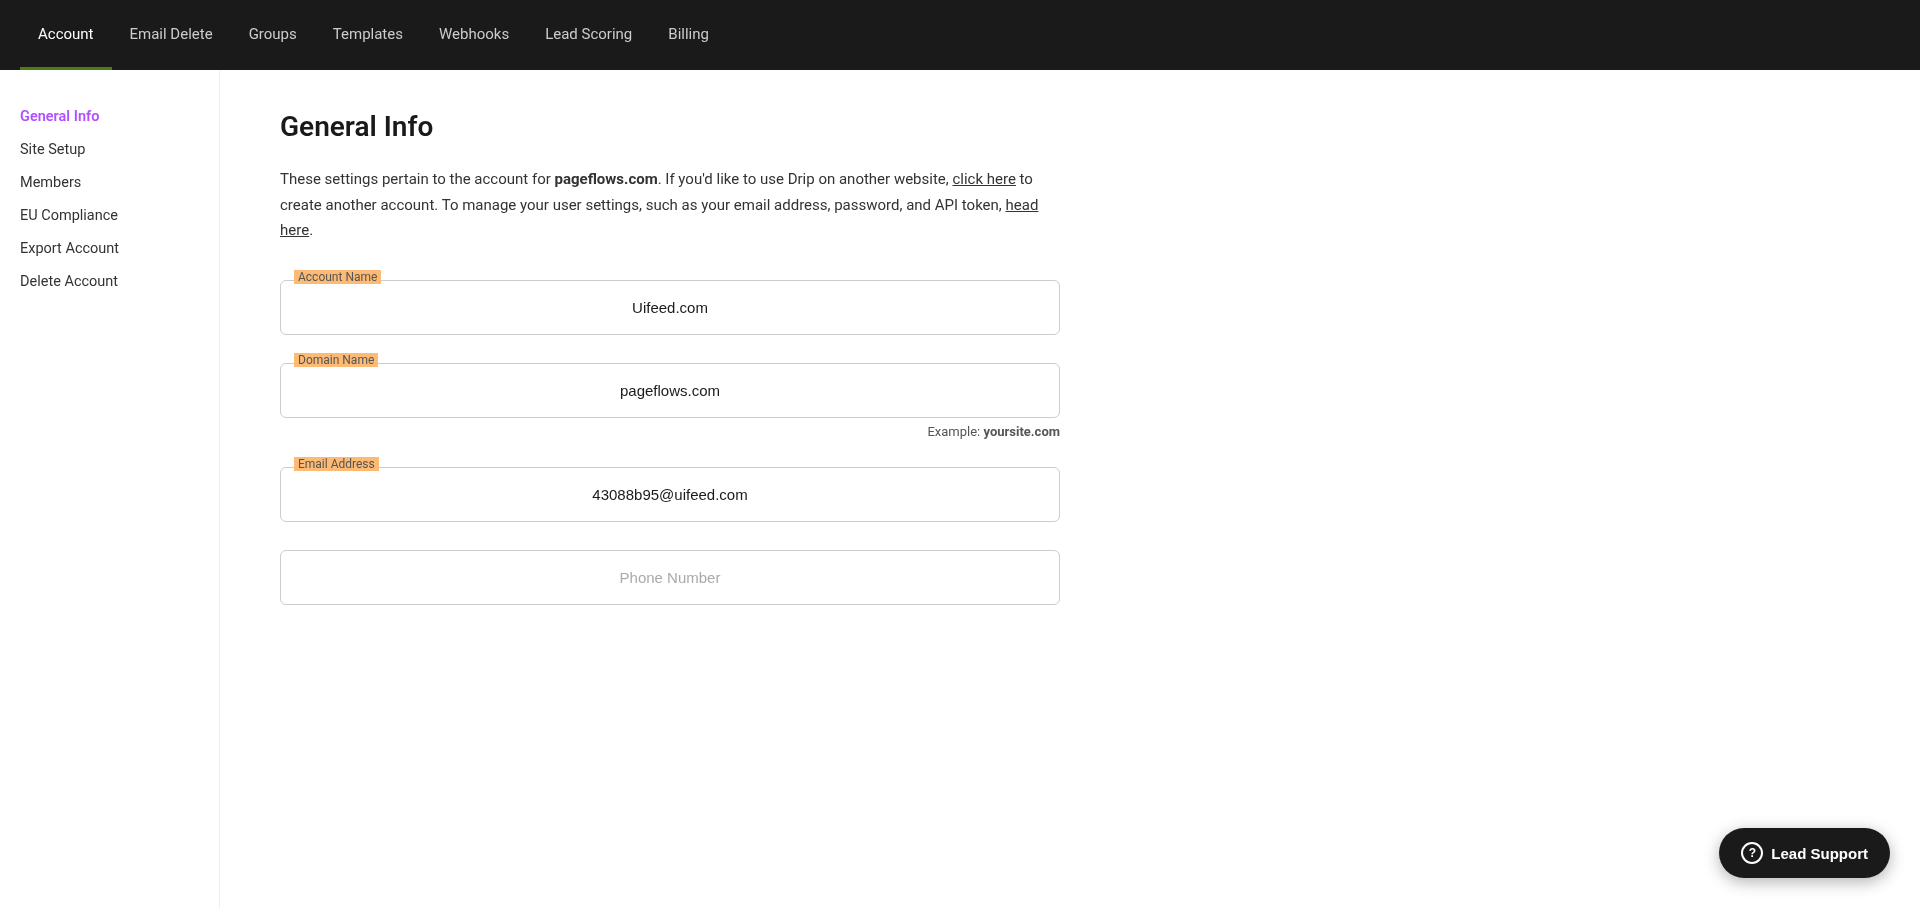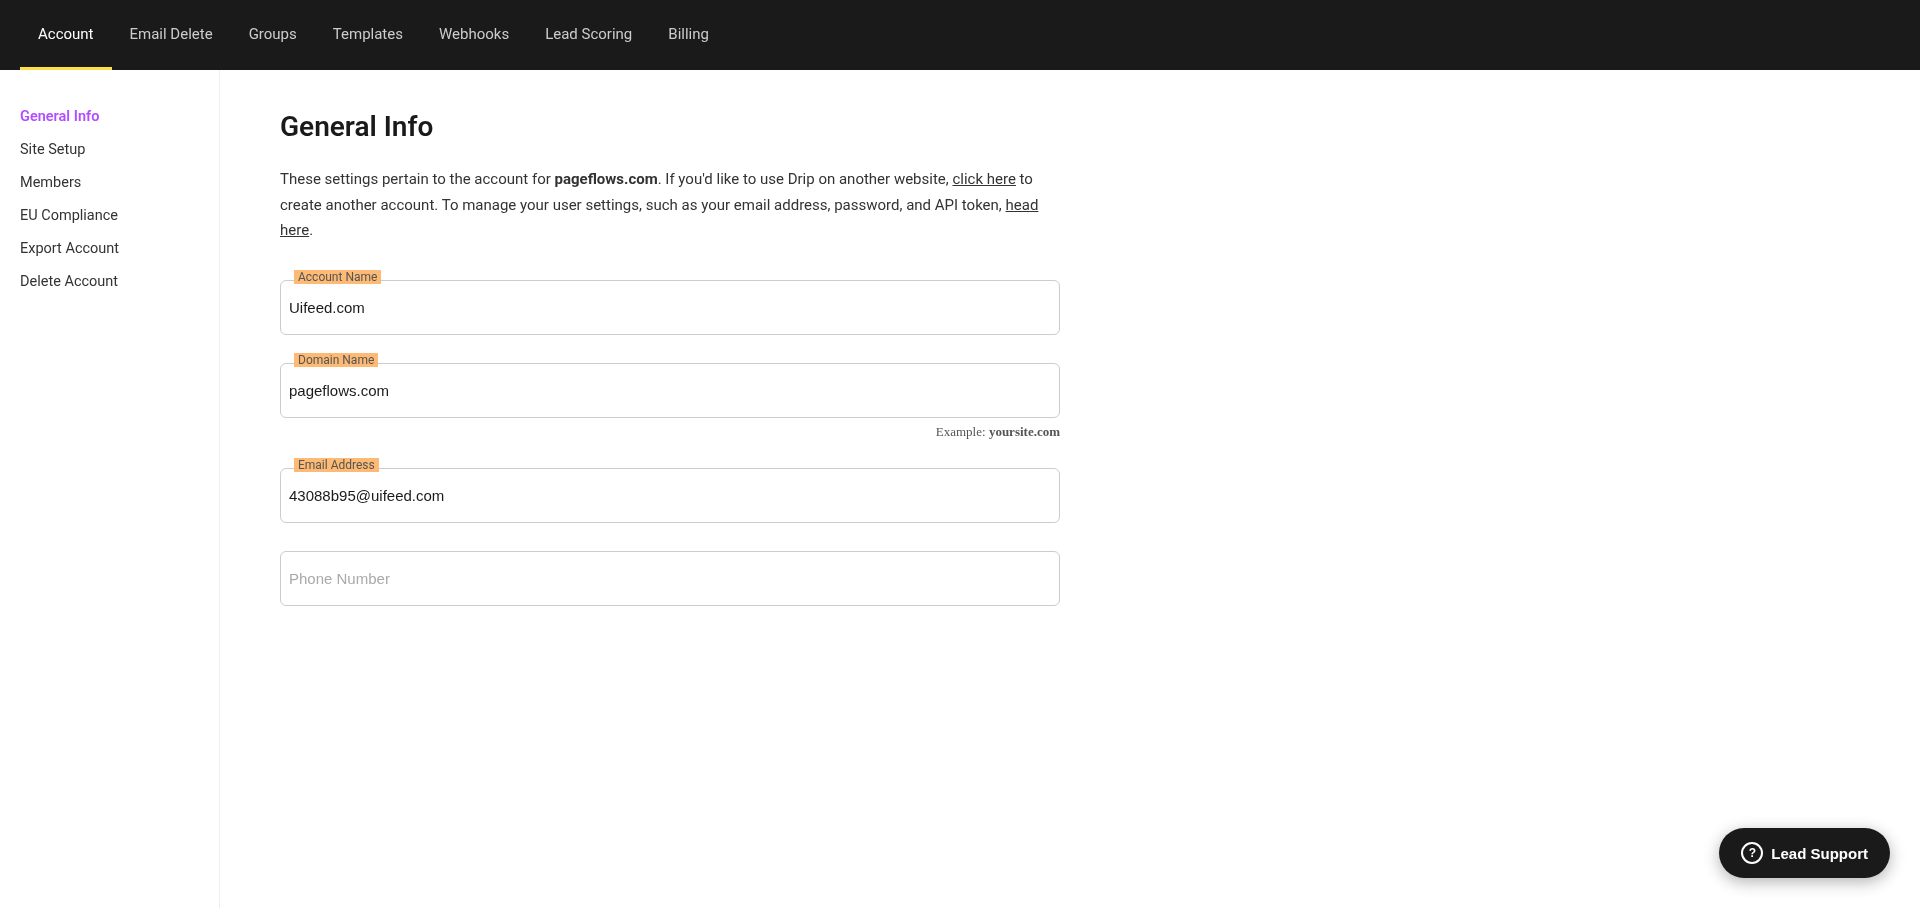--- a/index.html
+++ b/index.html
@@ -31,21 +31,21 @@
       align-items: center;
       padding: 0 18px;
       font-size: 15px;
       cursor: pointer;
       position: relative;
       border-bottom: 3px solid transparent;
     }
 
     .nav-item.active {
       color: #fff;
-      border-bottom: 3px solid #fde047;
+      border-bottom: 3px solid #4d7c0f;
     }
 
     
     .page-layout {
       display: flex;
       min-height: calc(100vh - 70px);
     }
 
     
     .sidebar {
@@ -113,37 +113,37 @@
       padding: 0 4px;
       font-size: 12px;
       color: #555;
       z-index: 1;
     }
 
     .form-group input {
       width: 100%;
       border: 1.5px solid #ccc;
       border-radius: 6px;
-      padding: 18px 8px;
+      padding: 18px 28px;
       font-size: 15px;
       color: #1a1a1a;
       outline: none;
       background: #fff;
+      text-align: center;
     }
 
     .form-group input::placeholder {
       color: #aaa;
     }
 
     .field-hint {
       text-align: right;
       font-size: 13px;
       color: #555;
       margin-top: 6px;
-      font-family: Liberation Serif, serif;
     }
 
     .field-hint strong {
       font-weight: 700;
     }
 
     
     .drip-support-btn {
       position: fixed;
       bottom: 30px;

